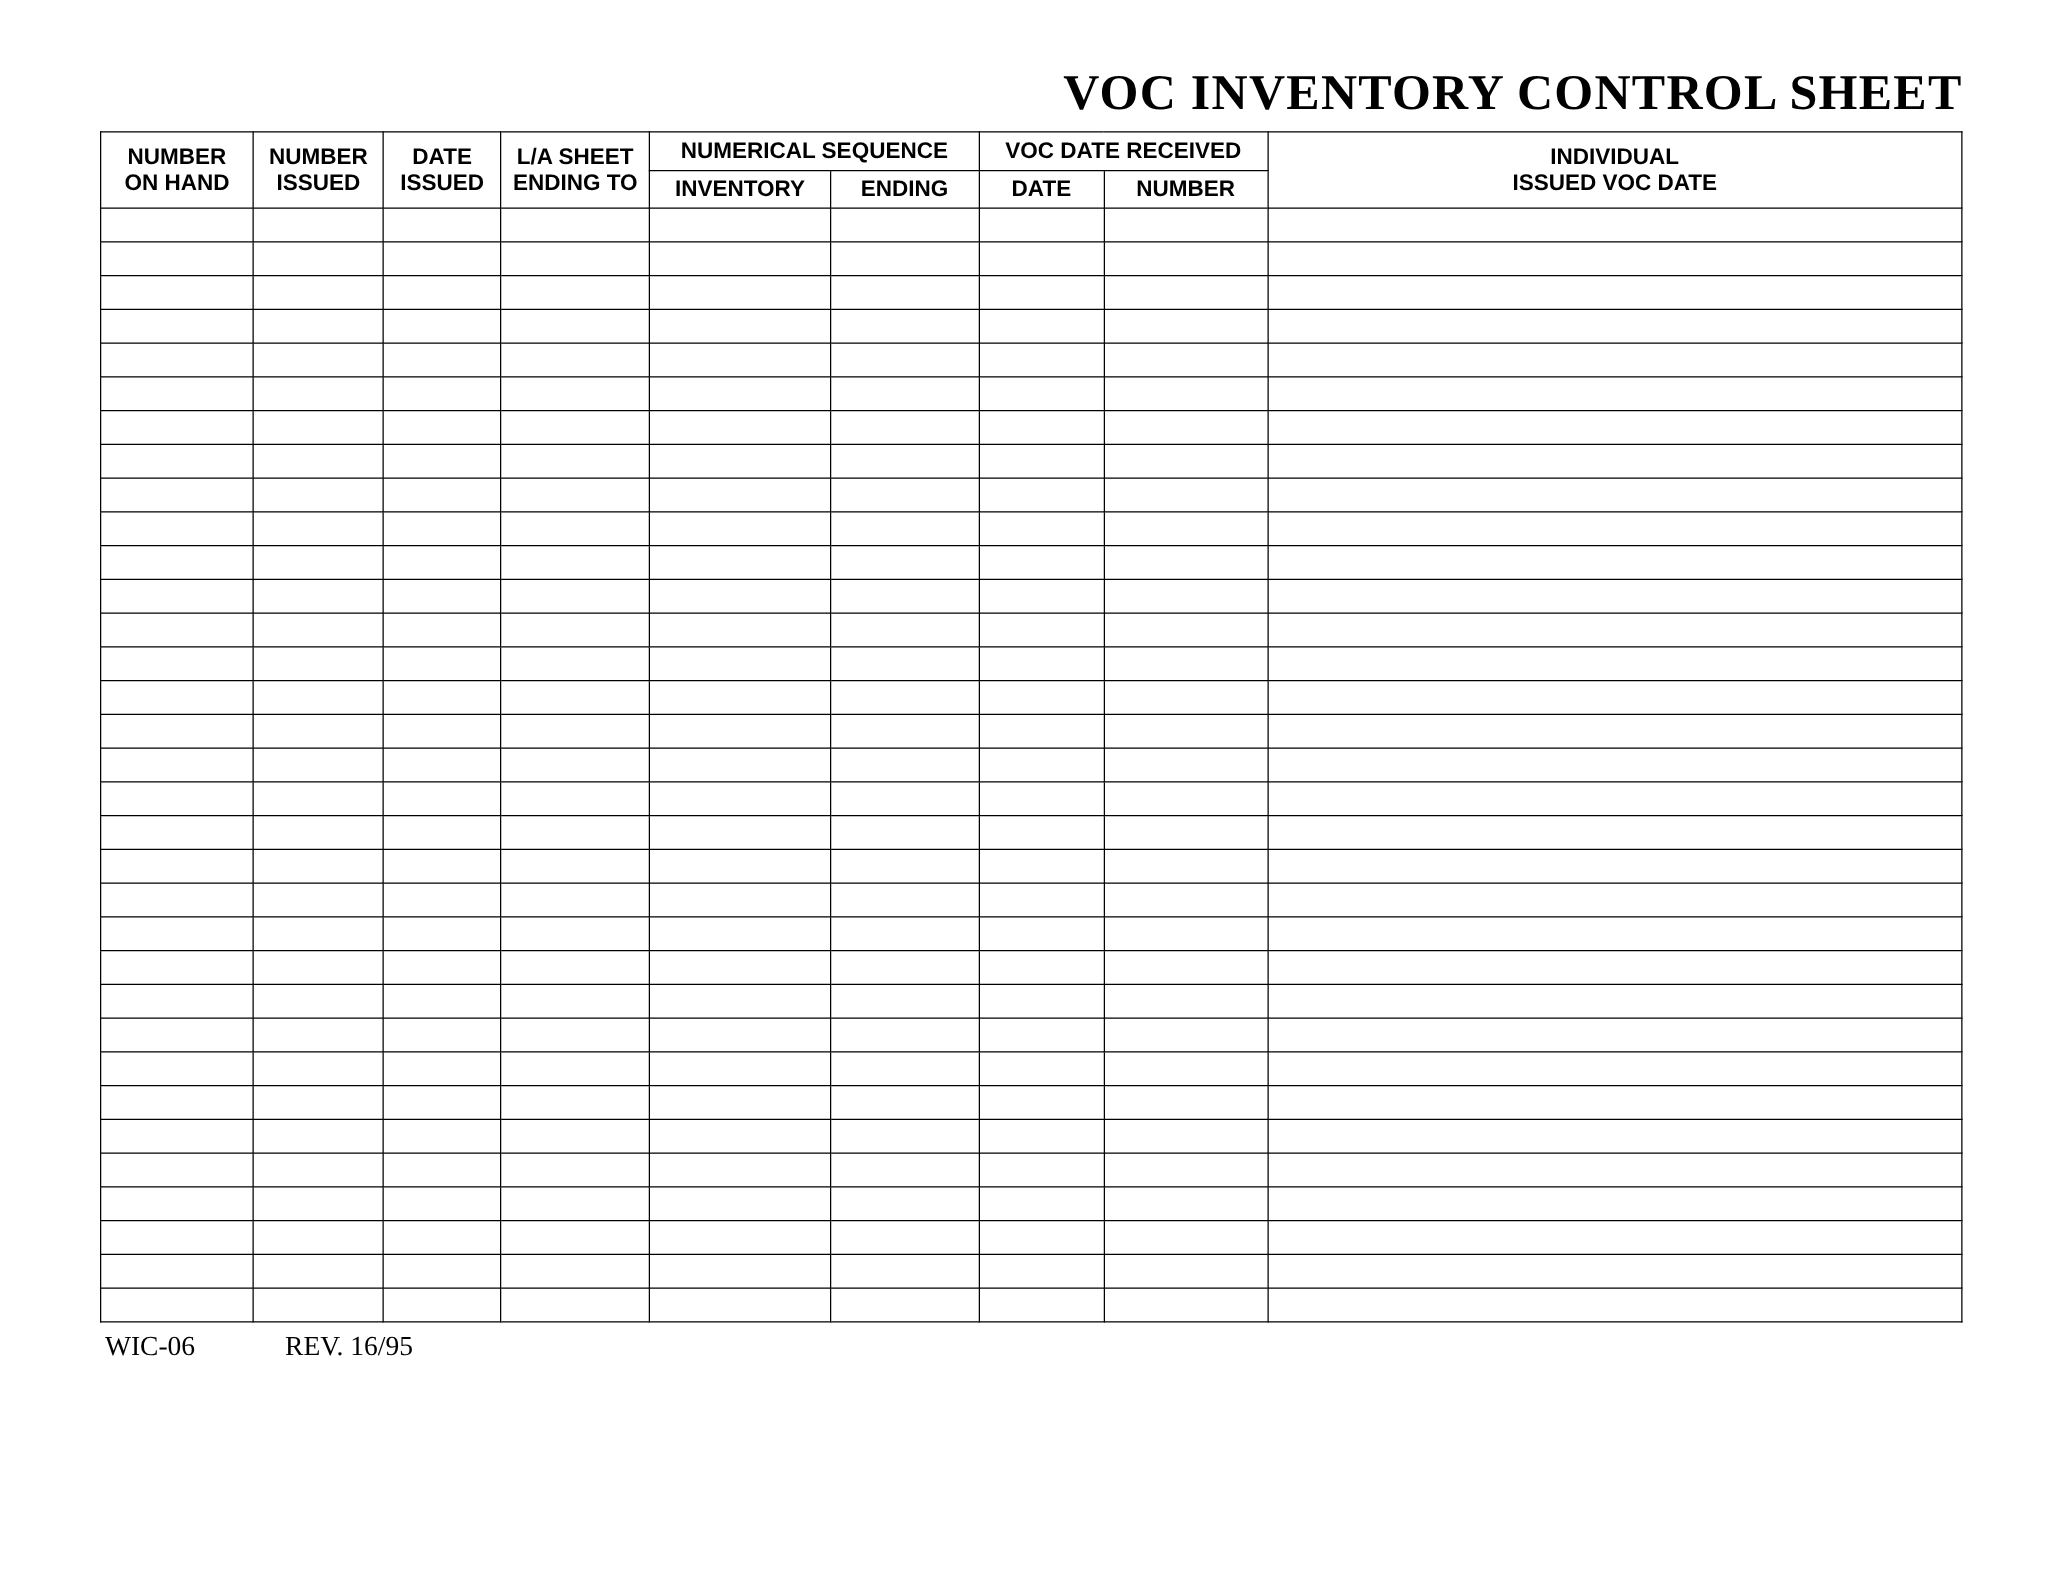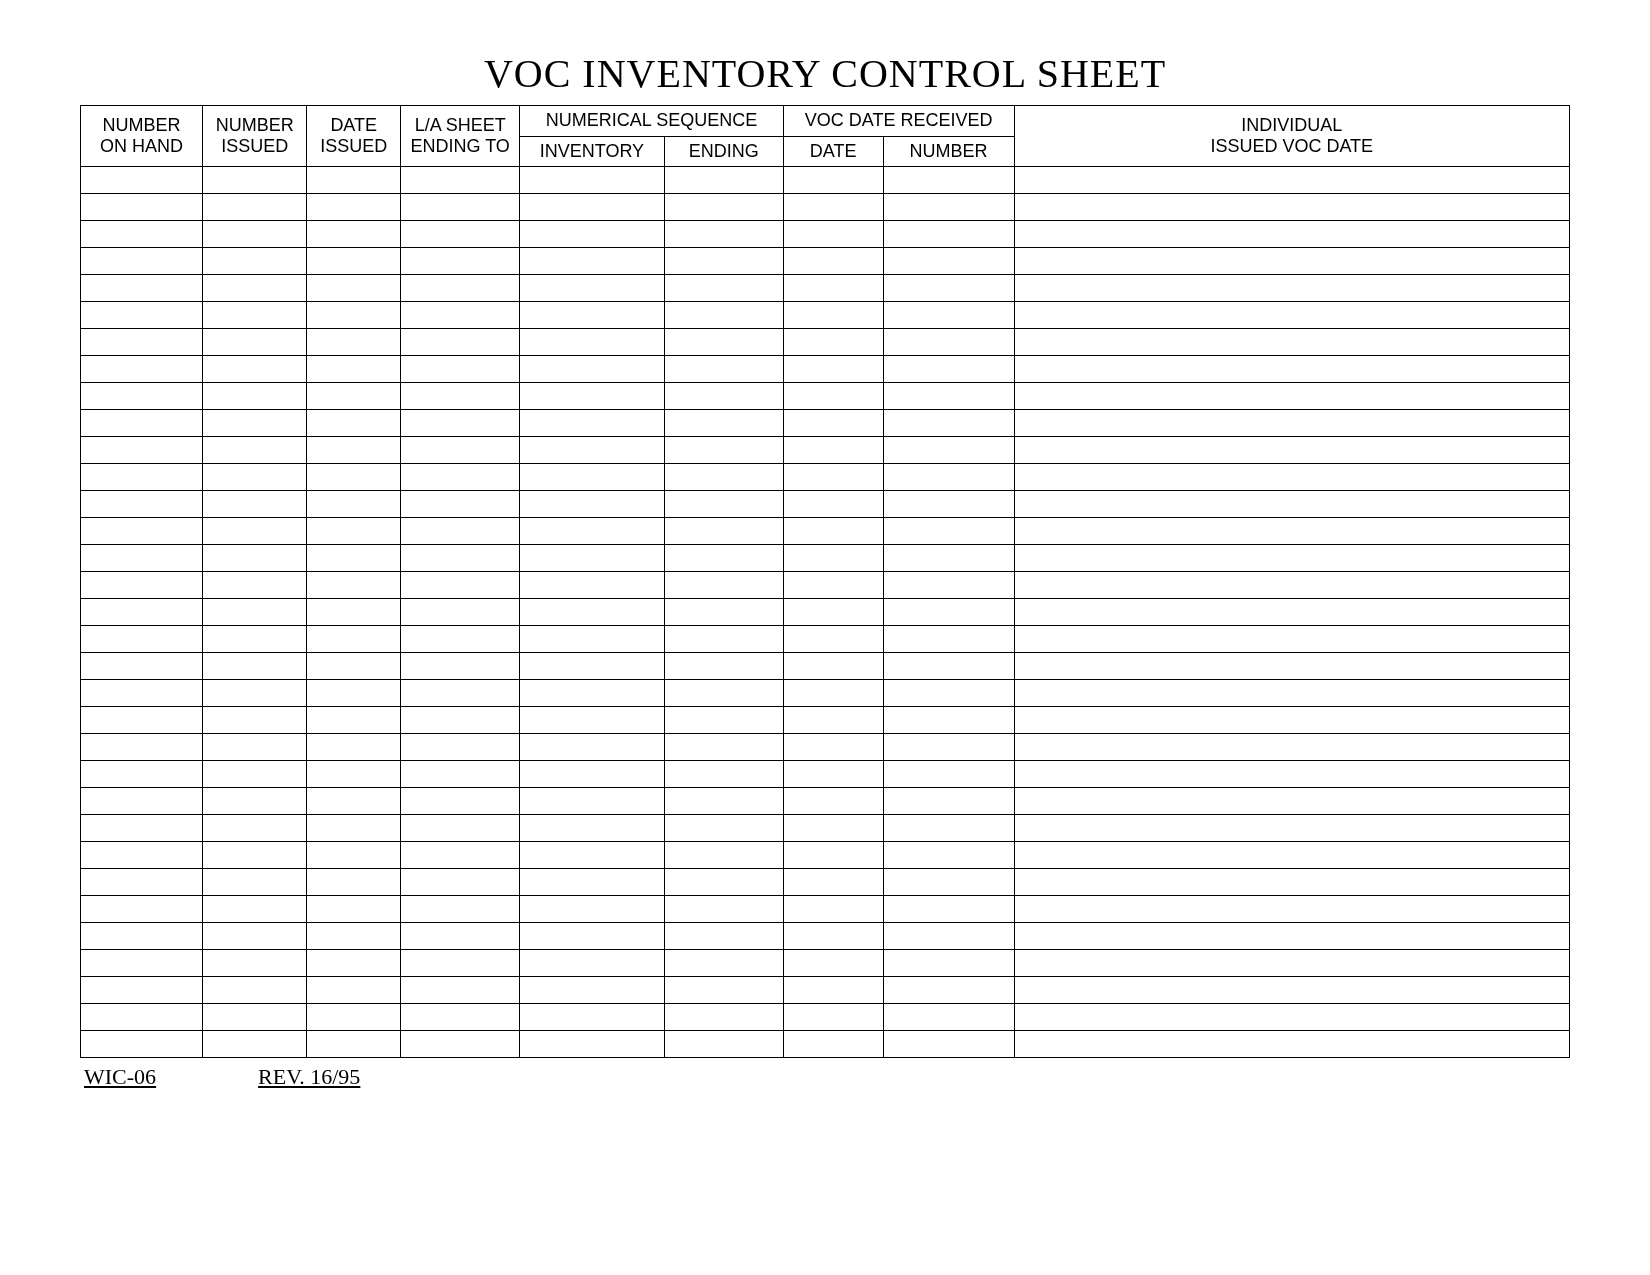--- a/index.html
+++ b/index.html
@@ -9,35 +9,35 @@
     }
     body {
       background: #ffffff;
       font-family: "Times New Roman", Times, serif;
       width: 1650px;
       height: 1275px;
       position: relative;
       padding: 50px 80px 0 80px;
     }
     .title {
-      text-align: center;
+      text-align: right;
       font-size: 40px;
-      font-weight: normal;
+      font-weight: bold;
       letter-spacing: 1px;
       margin-bottom: 8px;
     }
     table {
       border-collapse: collapse;
       width: 100%;
       table-layout: fixed;
       font-family: Arial, Helvetica, sans-serif;
     }
     th {
       border: 1.5px solid #000;
-      font-weight: normal;
+      font-weight: bold;
       font-size: 18px;
       padding: 4px 2px;
       text-align: center;
       vertical-align: middle;
       line-height: 1.2;
     }
     td {
       border: 1px solid #000;
       height: 27px;
       padding: 0;
@@ -49,23 +49,22 @@
     .col-begin    { width: 9.7%; }
     .col-end      { width: 8.0%; }
     .col-rdate    { width: 6.7%; }
     .col-rnum     { width: 8.8%; }
     .col-indiv    { width: 37.3%; }
     .footer {
       margin-top: 6px;
       font-family: "Times New Roman", Times, serif;
       font-size: 22px;
       display: flex;
-      gap: 102px;
+      gap: 72px;
       padding-left: 4px;
-      text-decoration: underline;
     }
   </style>
 </head>
 <body>
 
 <h1 class="title">VOC INVENTORY CONTROL SHEET</h1>
 
 <table>
   <colgroup>
     <col class="col-onhand">

